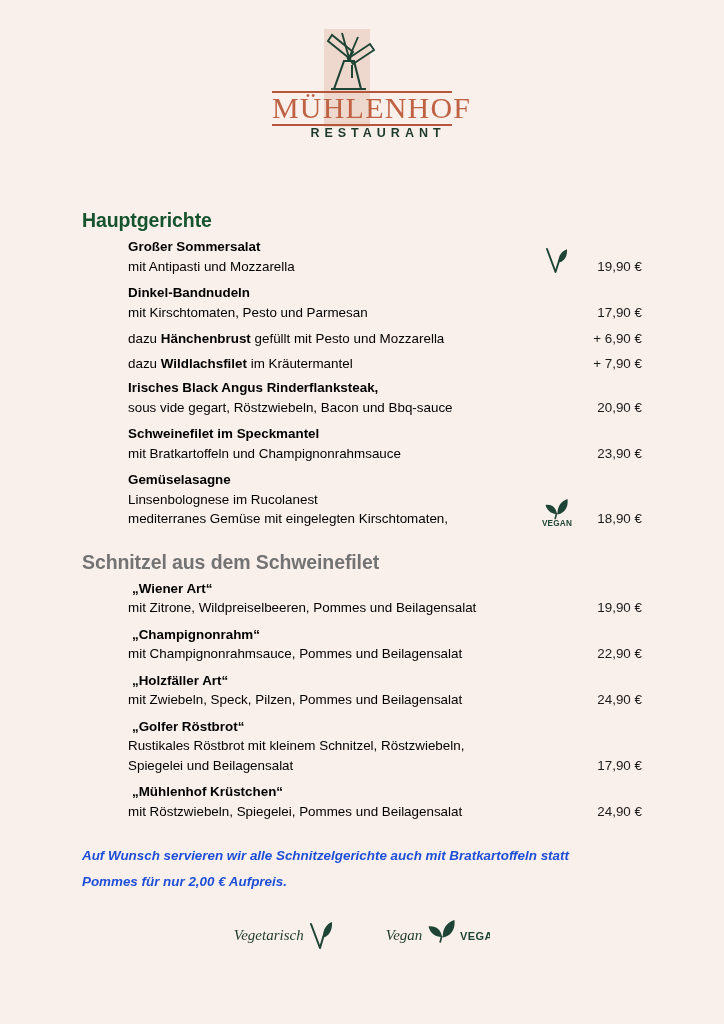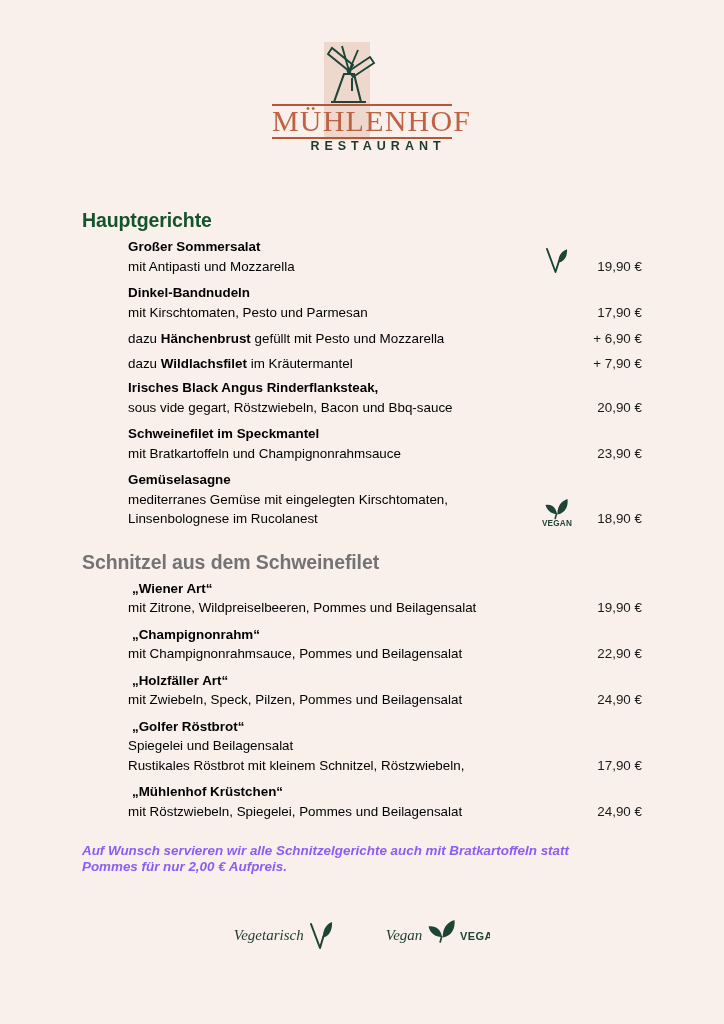--- a/index.html
+++ b/index.html
@@ -13,21 +13,21 @@
     background: #faf0eb;
     font-family: "Liberation Sans", "DejaVu Sans", sans-serif;
     color: #141414;
     overflow: hidden;
     position: relative;
   }
 
   
   .logo-block {
     width: 100%;
-    padding-top: 42px;
+    padding-top: 29px;
     display: flex;
     justify-content: center;
   }
   .logo {
     position: relative;
     width: 180px;
     height: 110px;
   }
   .logo-panel {
     position: absolute;
@@ -148,24 +148,24 @@
     text-align: right;
     font-size: 13.4px;
     line-height: 19.5px;
     white-space: nowrap;
     color: #1a1a1a;
   }
 
   .note {
     margin-top: 22px;
     font-size: 13.4px;
-    line-height: 16px;
+    line-height: 26px;
     font-style: italic;
     font-weight: 700;
-    color: #8b5cf6;
+    color: #1d4ed8;
     max-width: 500px;
   }
 
   
   .legend {
     position: absolute;
     left: 0;
     top: 918px;
     width: 724px;
     display: flex;
@@ -277,22 +277,22 @@
           <span class="item-name">Schweinefilet im Speckmantel</span>
           <span class="item-desc">mit Bratkartoffeln und Champignonrahmsauce</span>
         </div>
         <div class="badge-cell"></div>
         <div class="price">23,90 €</div>
       </div>
 
       <div class="item">
         <div class="item-text">
           <span class="item-name">Gemüselasagne</span>
+          <span class="item-desc">Linsenbolognese im Rucolanest</span>
           <span class="item-desc">mediterranes Gemüse mit eingelegten Kirschtomaten,</span>
-          <span class="item-desc">Linsenbolognese im Rucolanest</span>
         </div>
         <div class="badge-cell">
           <svg class="vegan-icon" width="30" height="32" viewBox="0 0 30 32">
             <path d="M14.5 18 C9.5 18 5 14.5 3.5 9 C9.5 8 14 11.5 14.8 17.5 Z" fill="#1d4434"></path>
             <path d="M15.5 18.5 C15 11 19 5 25.5 3 C26.5 11 22.5 17.5 15.5 18.5 Z" fill="#1d4434"></path>
             <path d="M14.6 17.5 L13.2 22.5" stroke="#1d4434" stroke-width="1.6" fill="none" stroke-linecap="round"></path>
             <text x="15" y="30" font-family="Liberation Sans, sans-serif" font-size="8.2" font-weight="700" fill="#1d4434" text-anchor="middle" letter-spacing="0.2">VEGAN</text>
           </svg>
         </div>
         <div class="price">18,90 €</div>
@@ -325,22 +325,22 @@
           <span class="item-name quoted">„Holzfäller Art“</span>
           <span class="item-desc">mit Zwiebeln, Speck, Pilzen, Pommes und Beilagensalat</span>
         </div>
         <div class="badge-cell"></div>
         <div class="price">24,90 €</div>
       </div>
 
       <div class="item">
         <div class="item-text">
           <span class="item-name quoted">„Golfer Röstbrot“</span>
+          <span class="item-desc">Rustikales Röstbrot mit kleinem Schnitzel,  Röstzwiebeln,</span>
           <span class="item-desc">Spiegelei und Beilagensalat</span>
-          <span class="item-desc">Rustikales Röstbrot mit kleinem Schnitzel,  Röstzwiebeln,</span>
         </div>
         <div class="badge-cell"></div>
         <div class="price">17,90 €</div>
       </div>
 
       <div class="item">
         <div class="item-text">
           <span class="item-name quoted">„Mühlenhof Krüstchen“</span>
           <span class="item-desc">mit Röstzwiebeln, Spiegelei, Pommes und Beilagensalat</span>
         </div>

